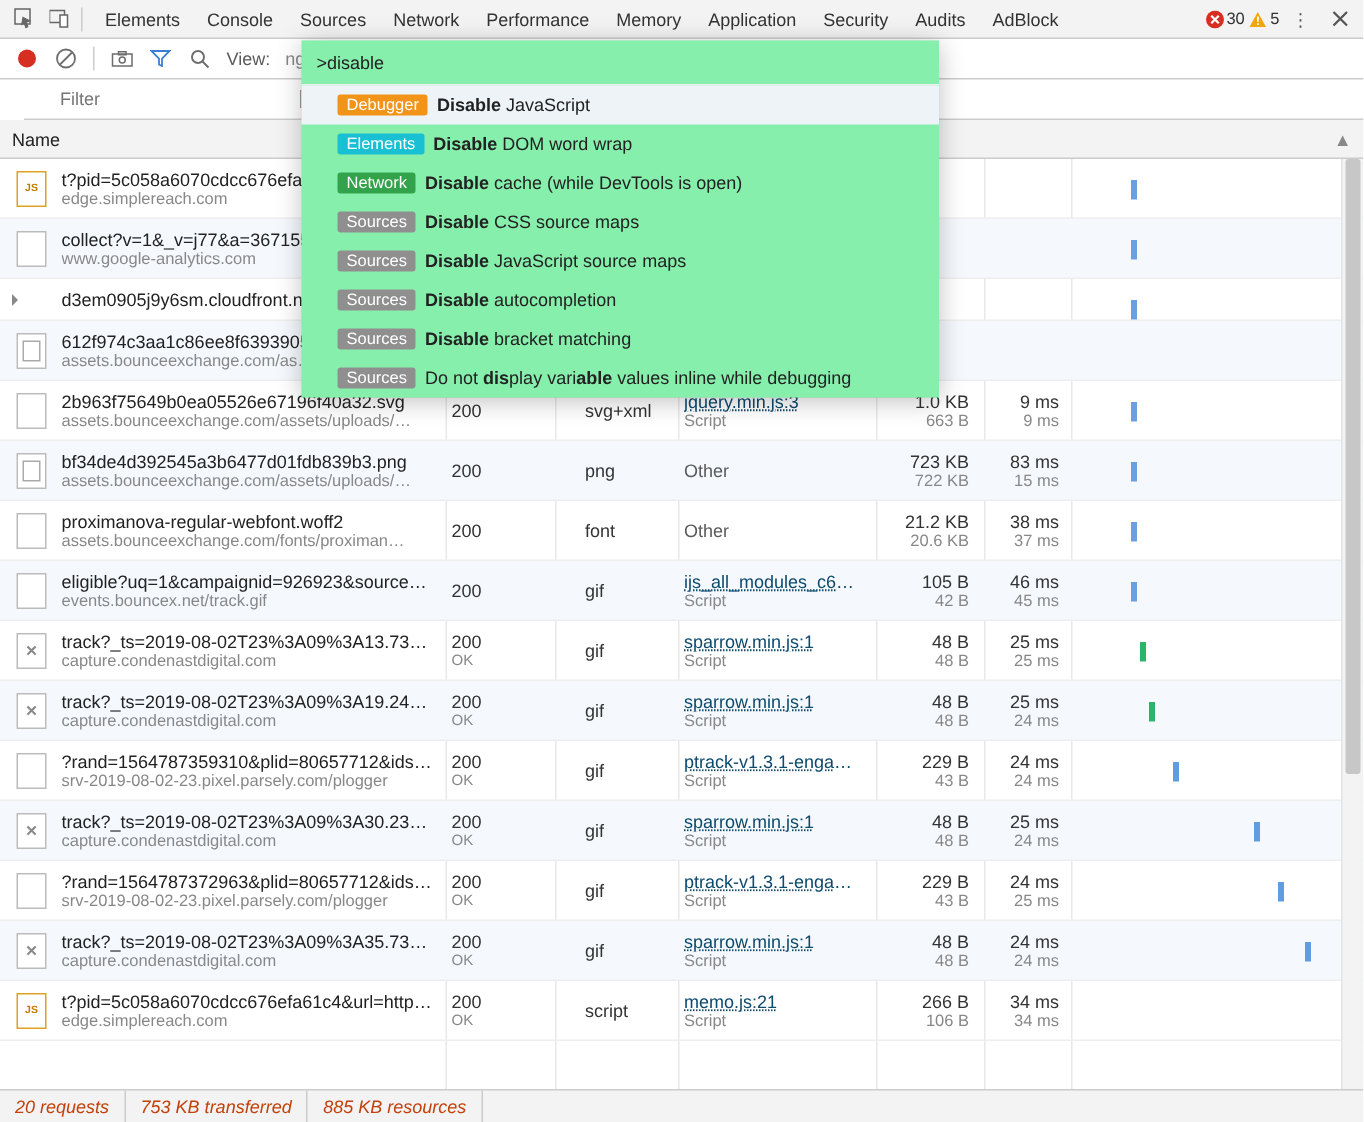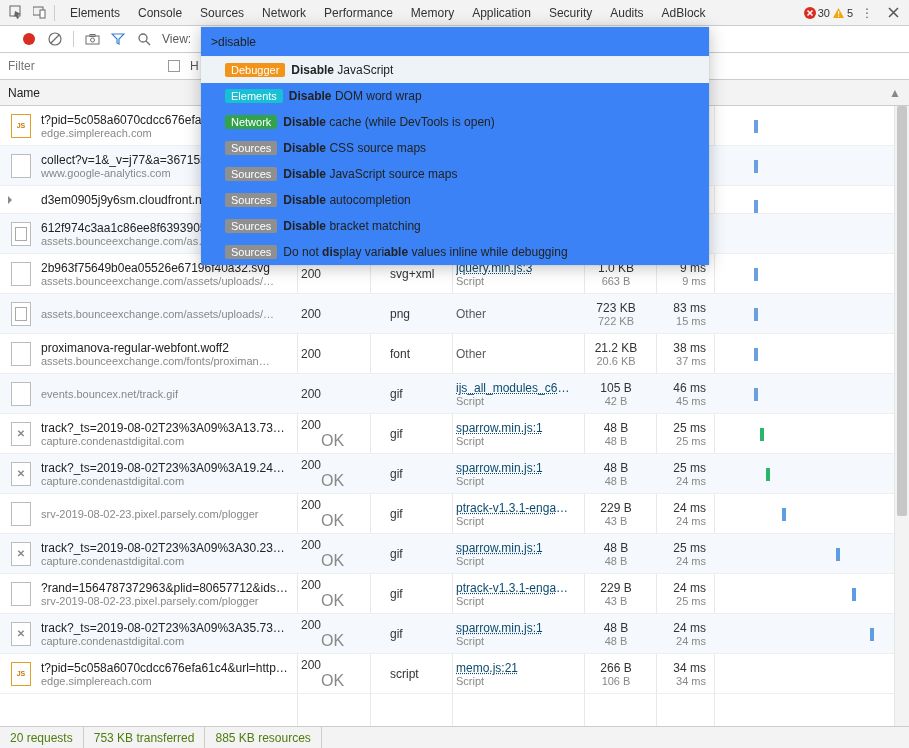--- a/index.html
+++ b/index.html
@@ -5,58 +5,58 @@
 * { margin:0; padding:0; box-sizing:border-box; }
 body { font-family:"Segoe UI",Helvetica,Arial,sans-serif; font-size:12px; color:#333; background:#fff; width:909px; height:748px; position:relative; overflow:hidden; }
 .toolbar { height:26px; border-bottom:1px solid #ccc; display:flex; align-items:center; padding:0 4px; background:#f3f3f3; }
 .tb-icon { width:24px; height:24px; display:flex; align-items:center; justify-content:center; color:#555; }
 .tabs { display:flex; margin-left:4px; }
 .tab { padding:6px 9px; color:#333; cursor:default; font-size:12px; }
 .tb-right { margin-left:auto; display:flex; align-items:center; gap:2px; }
 .badge { display:flex; align-items:center; font-size:11px; gap:2px;}
 .err-c { fill:#d82d21;}
 .warn-c { fill:#f2a60e;}
-.subtoolbar { height:27px; border-bottom:1px solid #ccc; display:flex; align-items:center; padding:0 21px; gap:10px; }
+.subtoolbar { height:27px; border-bottom:1px solid #ccc; display:flex; align-items:center; padding:0 10px; gap:10px; }
 .red-dot { width:12px; height:12px; border-radius:50%; background:#d82d21; }
 .si { width:16px; height:16px; display:flex; align-items:center; justify-content:center; color:#6d6d6d; }
 .view-lbl { color:#5a5a5a; }
-.filter-row { height:27px; border-bottom:1px solid #ccc; display:flex; align-items:center; padding:0 8px; gap:10px; }
+.filter-row { height:27px; border-bottom:1px solid #ccc; display:flex; align-items:center; padding:0 24px; gap:10px;margin-left:16px; }
 .filter-in { border:none; outline:none; font-size:12px; color:#999; width:150px; background:transparent;}
 .cbx { width:12px; height:12px; border:1px solid #999; display:inline-block;}
 .grid-header { height:26px; border-bottom:1px solid #ccc; display:flex; align-items:center; background:#f3f3f3; }
 .gh-cell { padding:0 8px; color:#222; border-right:5px solid #d946ef; height:100%; display:flex; align-items:center;}
 .gh-cell:last-child { border-right:none; justify-content:space-between;}
 .body-area { position:relative; height:calc(100% - 26px - 27px - 27px - 26px - 22px); overflow:hidden;}
 .rows { position:absolute; top:0; left:0; right:0;}
 .row { height:40px; display:flex; align-items:center; border-bottom:1px solid #eee;}
 .row.odd { background:#f5f9fd;}
 .c-icon { width:35px; display:flex; align-items:center; justify-content:flex-end; padding-right:4px;}
 .file-ic { width:20px; height:24px; border:1px solid #bbb; background:#fff; position:relative; display:flex; align-items:center; justify-content:center; font-size:7px; font-weight:bold;}
 .file-ic.js { color:#c47b00; border-color:#e0a020;}
 .file-ic.img::after{content:"";position:absolute;left:3px;right:3px;top:4px;bottom:4px;border:1px solid #aaa;}
 .file-ic.broken::before{content:"✕";position:absolute;color:#888;font-size:10px;}
 .c-name { width:260px; padding:0 6px; overflow:hidden;}
 .c-name .main { white-space:nowrap; overflow:hidden; text-overflow:ellipsis; color:#222;}
 .c-name .sub { white-space:nowrap; overflow:hidden; text-overflow:ellipsis; color:#888; font-size:11px;}
 .c-status { width:75px; padding:0 6px;}
-.c-status .sub{color:#888;font-size:16px;text-align:center;}
+.c-status .sub{color:#888;font-size:10px;}
 .c-type { width:80px; padding:0 20px;}
 .c-init { width:130px; padding:0 6px;}
 .c-init .main { color:#0c4a6e; text-decoration:underline dotted; white-space:nowrap; overflow:hidden; text-overflow:ellipsis;}
 .c-init .sub { color:#888; font-size:11px;}
 .c-init.plain .main { text-decoration:none; color:#5a5a5a;}
-.c-size { width:72px; padding:0 6px; text-align:center;}
+.c-size { width:72px; padding:0 6px; text-align:right;}
 .c-size .sub { color:#888; font-size:11px;}
 .c-time { width:60px; padding:0 6px; text-align:right;}
 .c-time .sub { color:#888; font-size:11px;}
 .c-wf { flex:1; position:relative; height:100%;}
 .wf-bar { position:absolute; top:14px; width:4px; height:13px;}
 .status-bar { position:absolute; bottom:0; left:0; right:0; height:22px; border-top:1px solid #ccc; background:#f3f3f3; display:flex; align-items:center;}
-.sb-item { padding:0 10px; border-right:1px solid #ccc; height:100%; display:flex; align-items:center; color:#4d7c0f;}
-.cmd-popup { position:absolute; left:201px; top:27px; width:508px; background:#3b82f6; box-shadow:0 2px 16px rgba(0,0,0,.25),0 0 1px rgba(0,0,0,.2); z-index:10;}
+.sb-item { padding:0 10px; border-right:1px solid #ccc; height:100%; display:flex; align-items:center; color:#c2410c;font-style:italic;}
+.cmd-popup { position:absolute; left:201px; top:27px; width:425px; background:#86efac; box-shadow:0 2px 16px rgba(0,0,0,.25),0 0 1px rgba(0,0,0,.2); z-index:10;}
 .cmd-input { height:30px; border-bottom:1px solid #eee; padding:0 10px; display:flex; align-items:center;}
 .cmd-input span { color:#222;}
 .cmd-item { height:26px; display:flex; align-items:center; padding:0 24px;}
 .cmd-item.hi { background:#eef3f8;}
 .tag { padding:1px 6px; border-radius:2px; color:#fff; font-size:11px; margin-right:6px;}
 .tag.debugger{background:#f29418;}
 .tag.elements{background:#19c0d4;}
 .tag.network{background:#33a34b;}
 .tag.sources{background:#8f8f8f;}
 .cmd-txt { color:#222;}
@@ -271,20 +271,21 @@
         </div>
         <div class="c-wf">
           <div class="wf-bar" style="left: 42px; background: rgb(106, 160, 224);"></div>
         </div>
       </div>
       <div class="row odd">
         <div class="c-icon">
           <div class="file-ic img"></div>
         </div>
         <div class="c-name">
+          <div class="main">bf34de4d392545a3b6477d01fdb839b3.png</div>
           <div class="sub">assets.bounceexchange.com/assets/uploads/…</div>
         </div>
         <div class="c-status">
           <div>200</div>
         </div>
         <div class="c-type">png</div>
         <div class="c-init plain">
           <div class="main">Other</div>
         </div>
         <div class="c-size">
@@ -324,20 +325,21 @@
         </div>
         <div class="c-wf">
           <div class="wf-bar" style="left: 42px; background: rgb(106, 160, 224);"></div>
         </div>
       </div>
       <div class="row odd">
         <div class="c-icon">
           <div class="file-ic "></div>
         </div>
         <div class="c-name">
+          <div class="main">eligible?uq=1&amp;campaignid=926923&amp;source…</div>
           <div class="sub">events.bouncex.net/track.gif</div>
         </div>
         <div class="c-status">
           <div>200</div>
         </div>
         <div class="c-type">gif</div>
         <div class="c-init">
           <div class="main">ijs_all_modules_c639…</div>
           <div class="sub">Script</div>
         </div>
@@ -409,20 +411,21 @@
         </div>
         <div class="c-wf">
           <div class="wf-bar" style="left: 54px; background: rgb(42, 181, 106);"></div>
         </div>
       </div>
       <div class="row">
         <div class="c-icon">
           <div class="file-ic "></div>
         </div>
         <div class="c-name">
+          <div class="main">?rand=1564787359310&amp;plid=80657712&amp;idsi…</div>
           <div class="sub">srv-2019-08-02-23.pixel.parsely.com/plogger</div>
         </div>
         <div class="c-status">
           <div>200</div>
           <div class="sub">OK</div>
         </div>
         <div class="c-type">gif</div>
         <div class="c-init">
           <div class="main">ptrack-v1.3.1-engage…</div>
           <div class="sub">Script</div>

